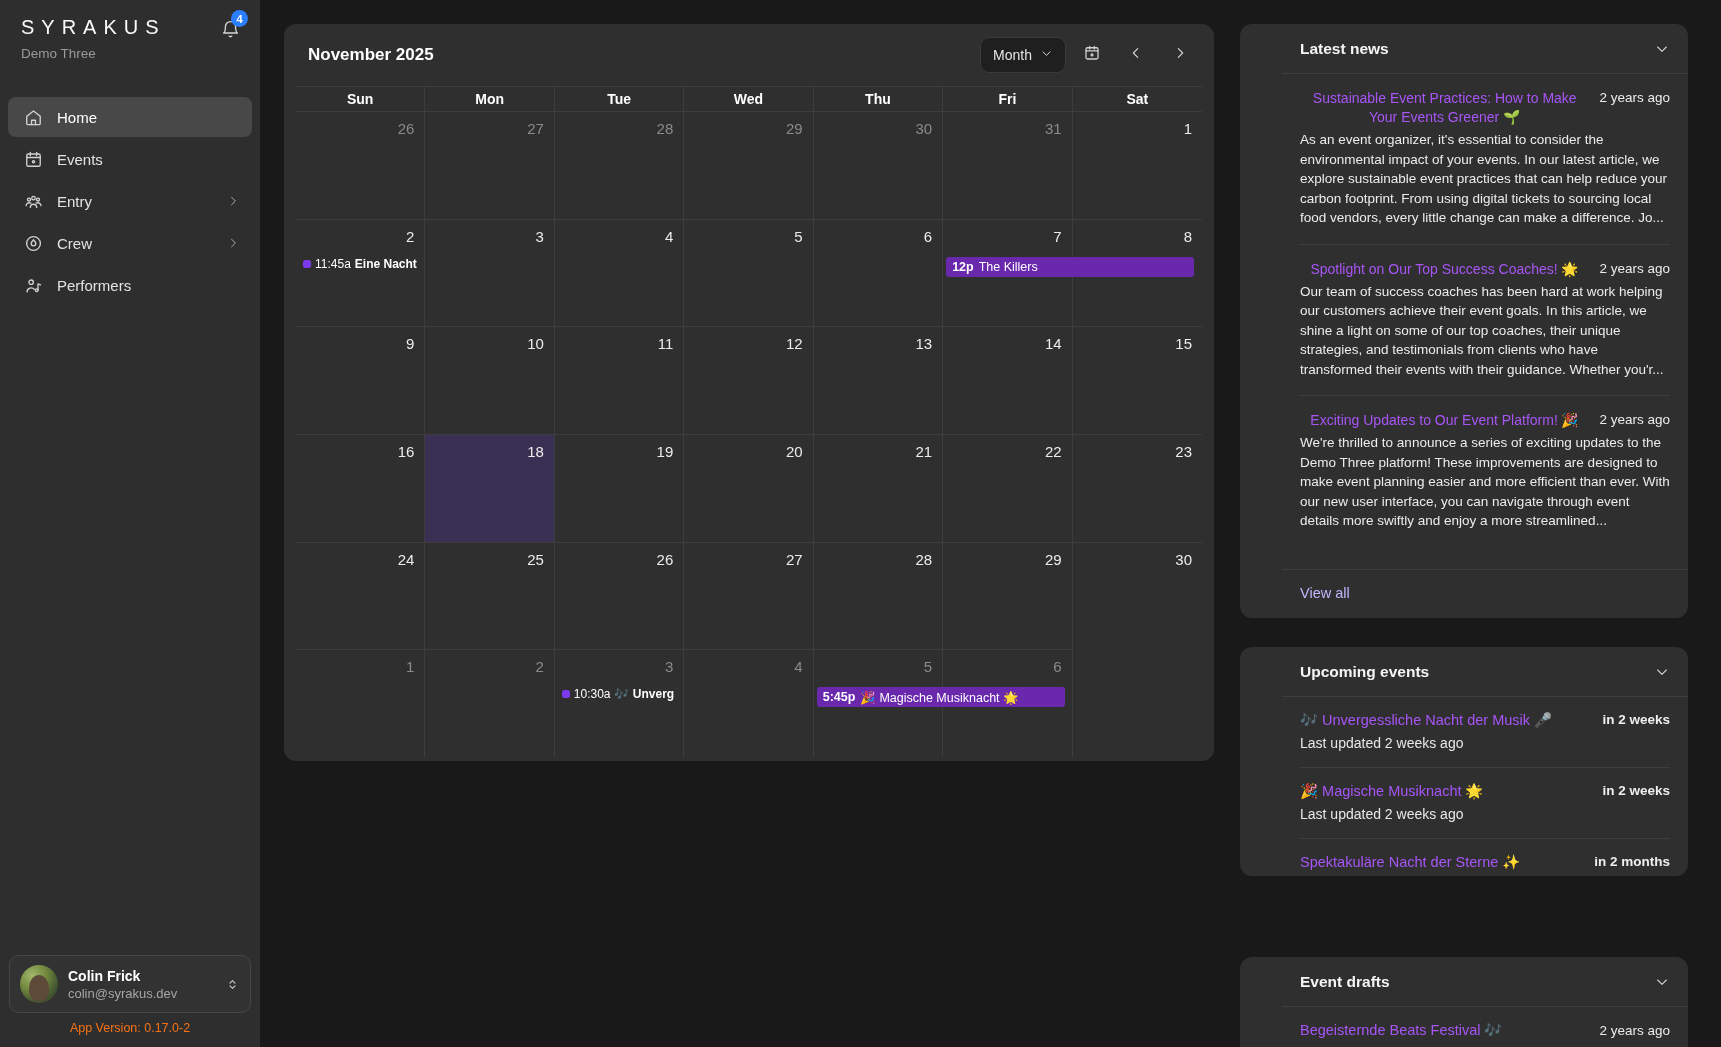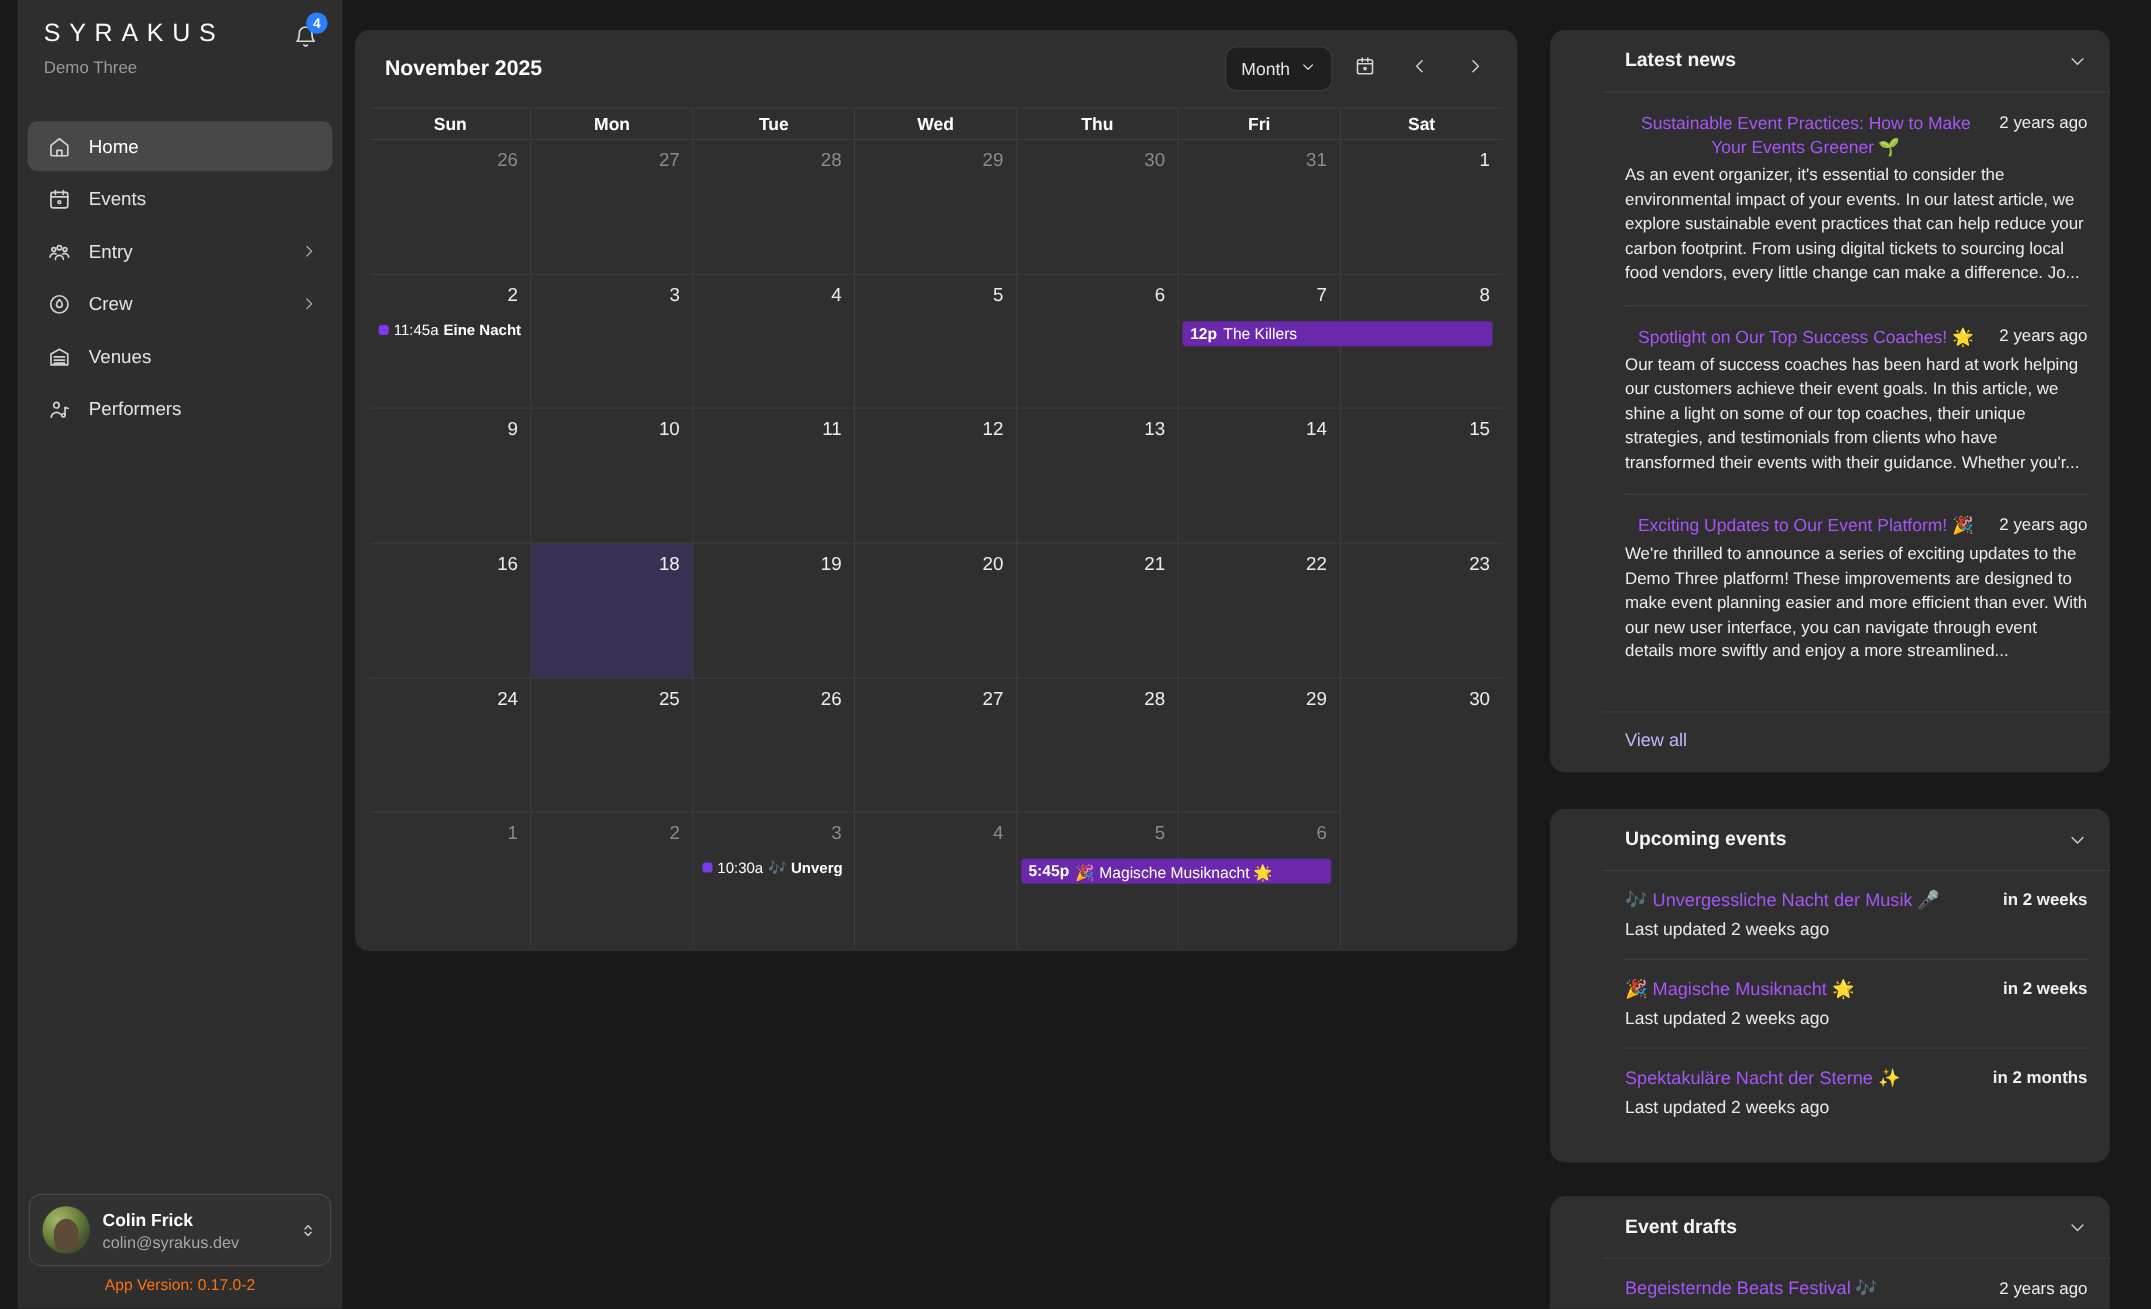--- a/index.html
+++ b/index.html
@@ -1,21 +1,21 @@
 <!DOCTYPE html>
 <html><head>
 <meta charset="utf-8">
 <style>
   html,body{margin:0;padding:0;background:#191919;}
   body{width:1721px;height:1047px;overflow:hidden;position:relative;
        font-family:"Liberation Sans", sans-serif;color:#e7e7e7;-webkit-font-smoothing:antialiased;}
   button{background:none;border:none;font:inherit;color:inherit;padding:0;cursor:pointer;}
 
   
-  .sidebar{position:absolute;left:0;top:0;width:260px;height:1047px;background:#2e2e2e;margin-left:14px;}
+  .sidebar{position:absolute;left:0;top:0;width:260px;height:1047px;background:#2e2e2e;}
   .logo-row{padding:16px 20px 0 21px;display:flex;justify-content:space-between;align-items:flex-start;}
   .logo{font-size:20px;letter-spacing:7px;color:#fafafa;font-weight:400;white-space:nowrap;}
   .workspace{margin-top:7px;color:#9a9a9a;font-size:13.5px;}
   .bell-wrap{position:relative;margin-top:4px;color:#d6d6d6;}
   .badge{position:absolute;top:-10px;right:-8px;background:#2b7fff;min-width:17px;height:17px;border-radius:9px;
          font-size:11px;font-weight:700;color:#fff;display:flex;align-items:center;justify-content:center;padding:0 2px;box-sizing:border-box;}
   .nav{margin-top:26px;padding:10px 8px;display:flex;flex-direction:column;gap:2px;}
   .nav-item{height:40px;border-radius:8px;display:flex;align-items:center;padding:0 12px 0 16px;gap:14px;
             font-size:15px;color:#e3e3e3;cursor:pointer;}
   .nav-item.active{background:#484848;color:#fff;}
@@ -68,21 +68,21 @@
   .collapse{color:#cfcfcf;display:flex;cursor:pointer;}
   .news-card{top:24px;height:594px;display:flex;flex-direction:column;}
   .news-list{padding:0 18px;flex:1;overflow:hidden;}
   .news-item{padding:15px 0 16px;border-bottom:1px solid #3e3e3e;}
   .news-item:last-child{border-bottom:none;}
   .news-top{display:flex;align-items:flex-start;gap:10px;}
   .news-title{flex:1;color:#a855f7;font-size:14px;line-height:19px;text-align:center;cursor:pointer;text-decoration:none;}
   .news-time{color:#ececec;font-size:13.5px;white-space:nowrap;padding-top:1px;}
   .news-body{margin-top:3px;color:#ececec;font-size:13.5px;line-height:19.5px;}
   .view-all{margin-top:auto;padding:15px 18px 17px;color:#c4b5fd;font-size:14.5px;border-top:1px solid #3e3e3e;cursor:pointer;flex:none;}
-  .up-card{top:647px;height:283px;display:flex;flex-direction:column;}
+  .up-card{top:647px;height:229px;display:flex;flex-direction:column;}
   .up-list{padding:0 18px;flex:1;overflow:hidden;}
   .up-item{padding:15px 0 16px;border-bottom:1px solid #3e3e3e;}
   .up-item:last-child{border-bottom:none;}
   .up-top{display:flex;align-items:flex-start;gap:10px;}
   .up-title{flex:1;color:#a855f7;font-size:14.5px;cursor:pointer;}
   .up-when{color:#efefef;font-size:13.5px;font-weight:600;white-space:nowrap;}
   .up-sub{margin-top:6px;color:#e8e8e8;font-size:14px;}
   .drafts-card{top:957px;height:160px;display:flex;flex-direction:column;}
   .drafts-list{padding:0 18px;}
 </style>
@@ -149,30 +149,20 @@
             <path d="M12 7.2c1.9 1.9 2.9 3.2 2.9 4.9a2.9 2.9 0 0 1-5.8 0c0-1.7 1-3 2.9-4.9Z"></path>
           </svg>
         </span>
         <span>Crew</span>
         <span class="grow"></span>
         <span class="chev">
           <svg viewBox="0 0 24 24" width="14" height="14" fill="none" stroke="currentColor" stroke-width="1.7" stroke-linecap="round" stroke-linejoin="round">
             <path d="M9.5 5.5 16 12l-6.5 6.5"></path>
           </svg>
         </span>
-      </div>
-      <div class="nav-item">
-        <span class="nav-ic">
-          <svg viewBox="0 0 24 24" width="19" height="19" fill="none" stroke="currentColor" stroke-width="1.7" stroke-linecap="round" stroke-linejoin="round">
-            <path d="M3.5 9.2 12 4.4l8.5 4.8V20h-17Z"></path>
-            <path d="M6.8 12h10.4M6.8 15.2h10.4M6.8 18.4h10.4"></path>
-          </svg>
-        </span>
-        <span>Venues</span>
-        <span class="grow"></span>
       </div>
       <div class="nav-item">
         <span class="nav-ic">
           <svg viewBox="0 0 24 24" width="19" height="19" fill="none" stroke="currentColor" stroke-width="1.7" stroke-linecap="round" stroke-linejoin="round">
             <circle cx="9" cy="7.8" r="2.8"></circle>
             <path d="M3.8 20a5.3 5.3 0 0 1 9.2-3.2"></path>
             <path d="M17.7 17.6V10l3.2 1.1"></path>
             <circle cx="16.1" cy="17.9" r="1.7"></circle>
           </svg>
         </span>

